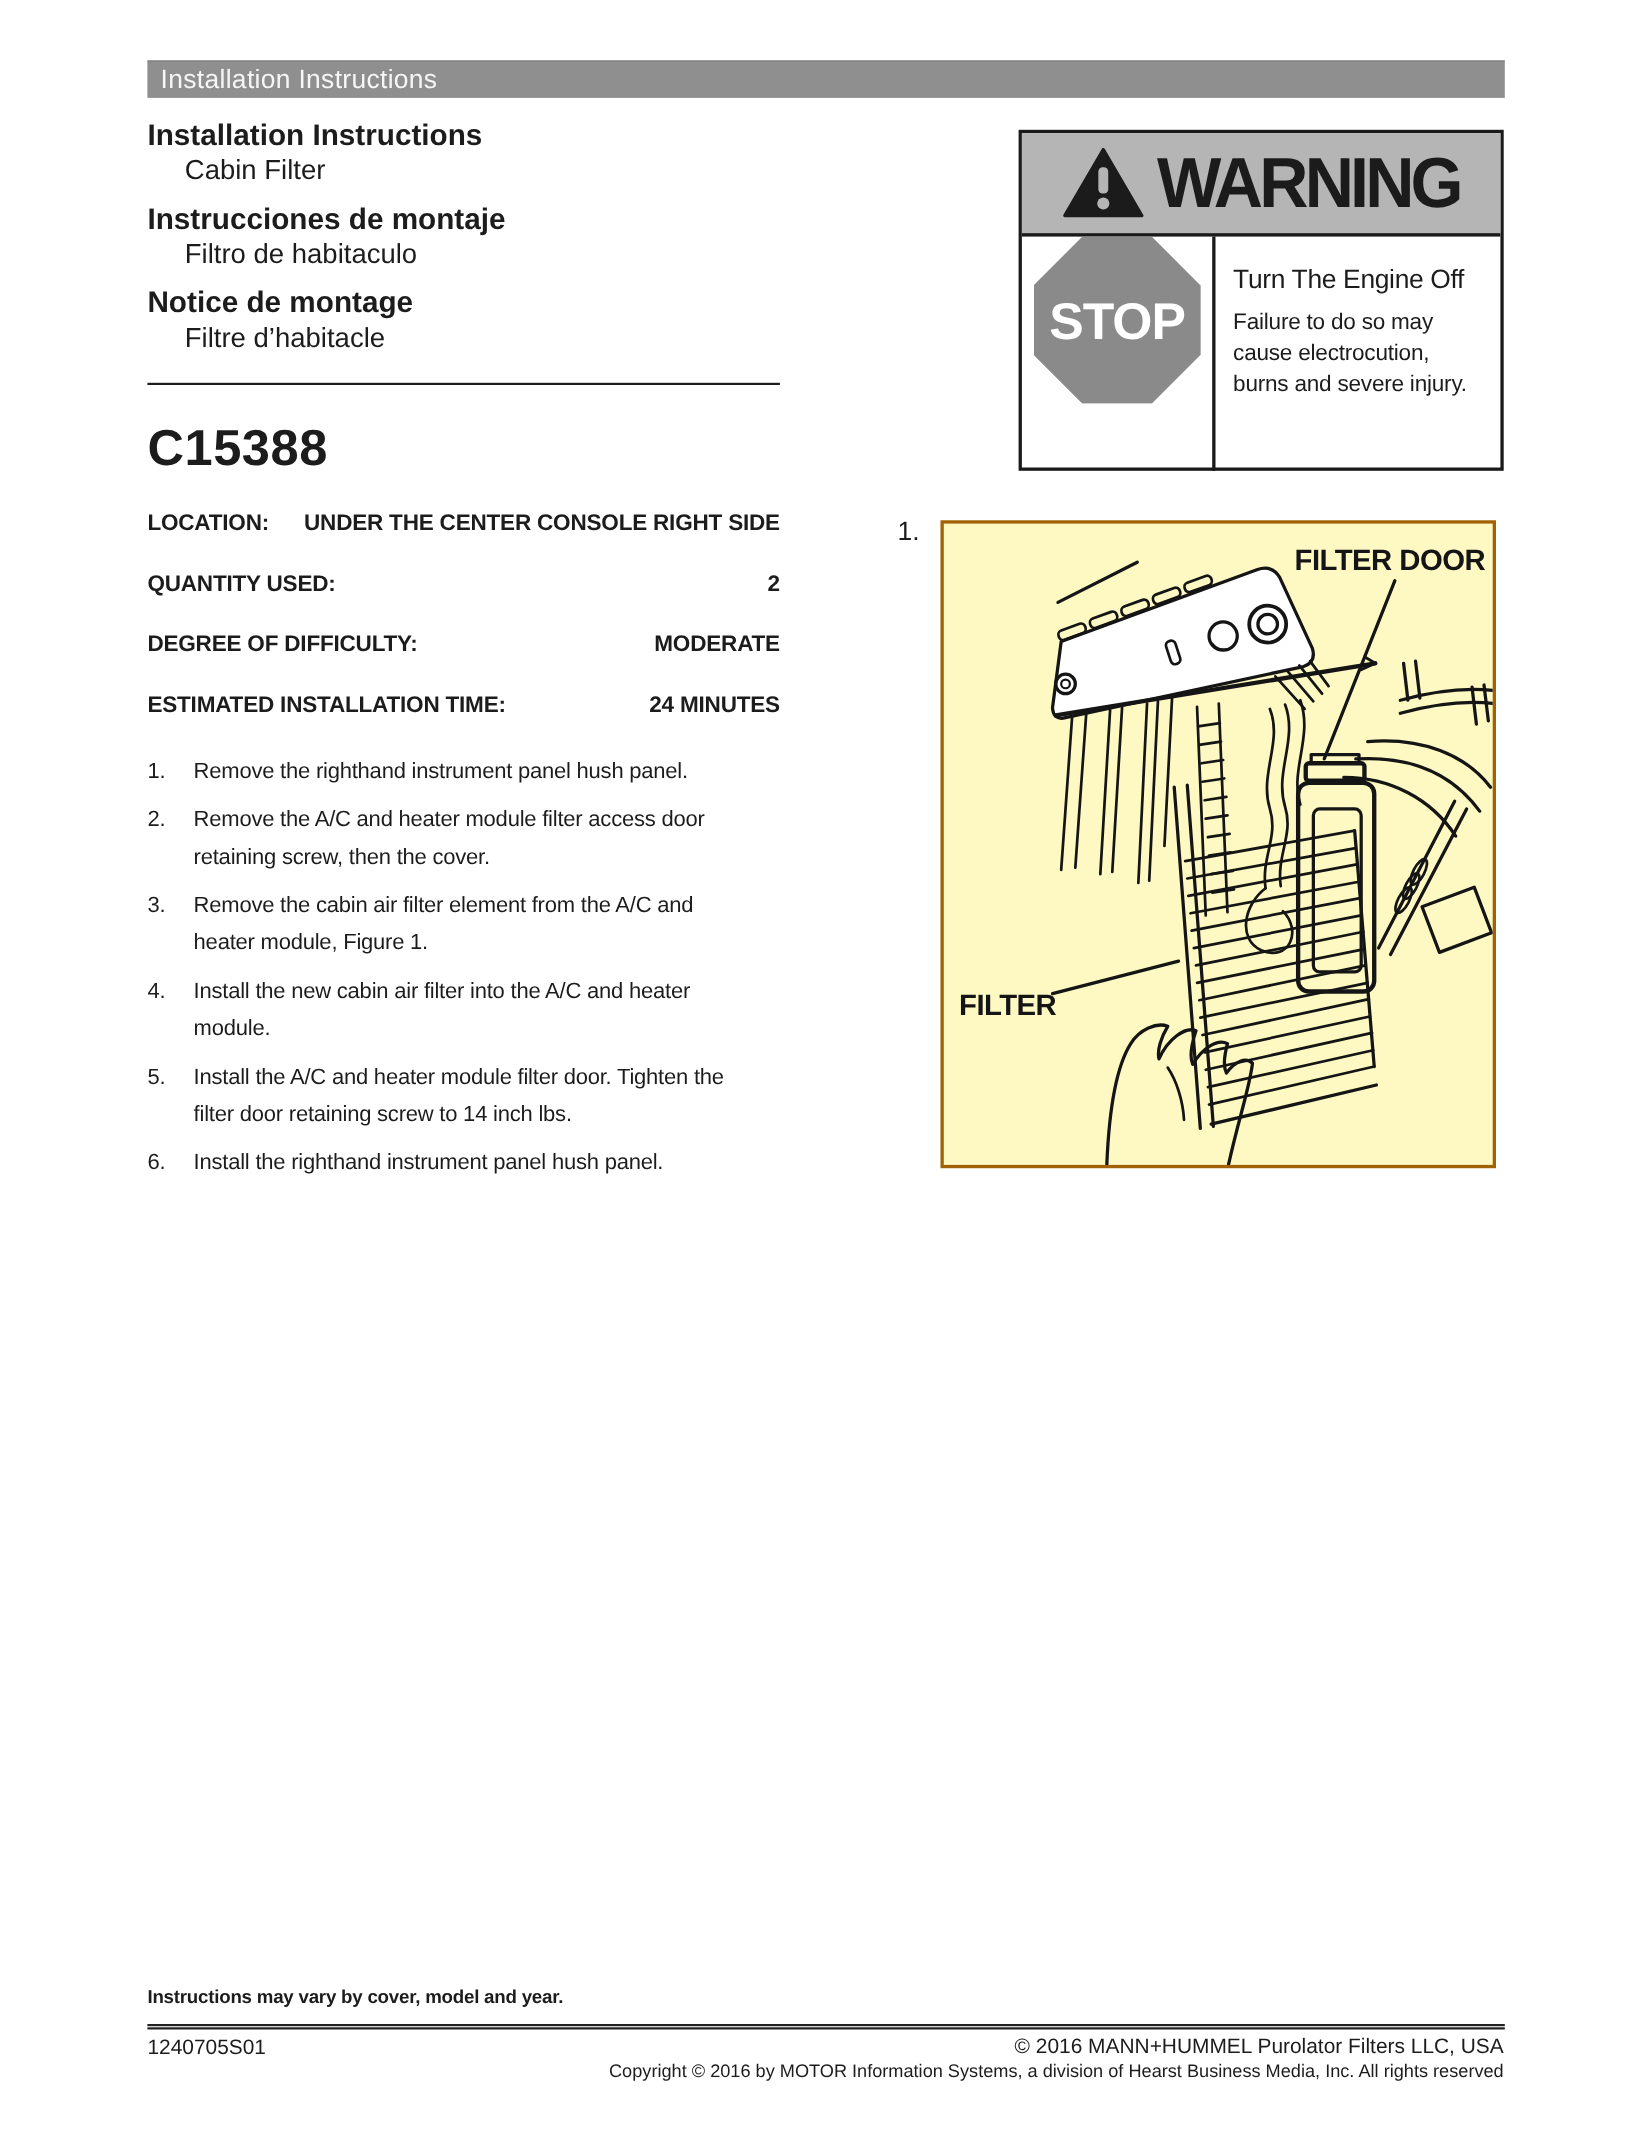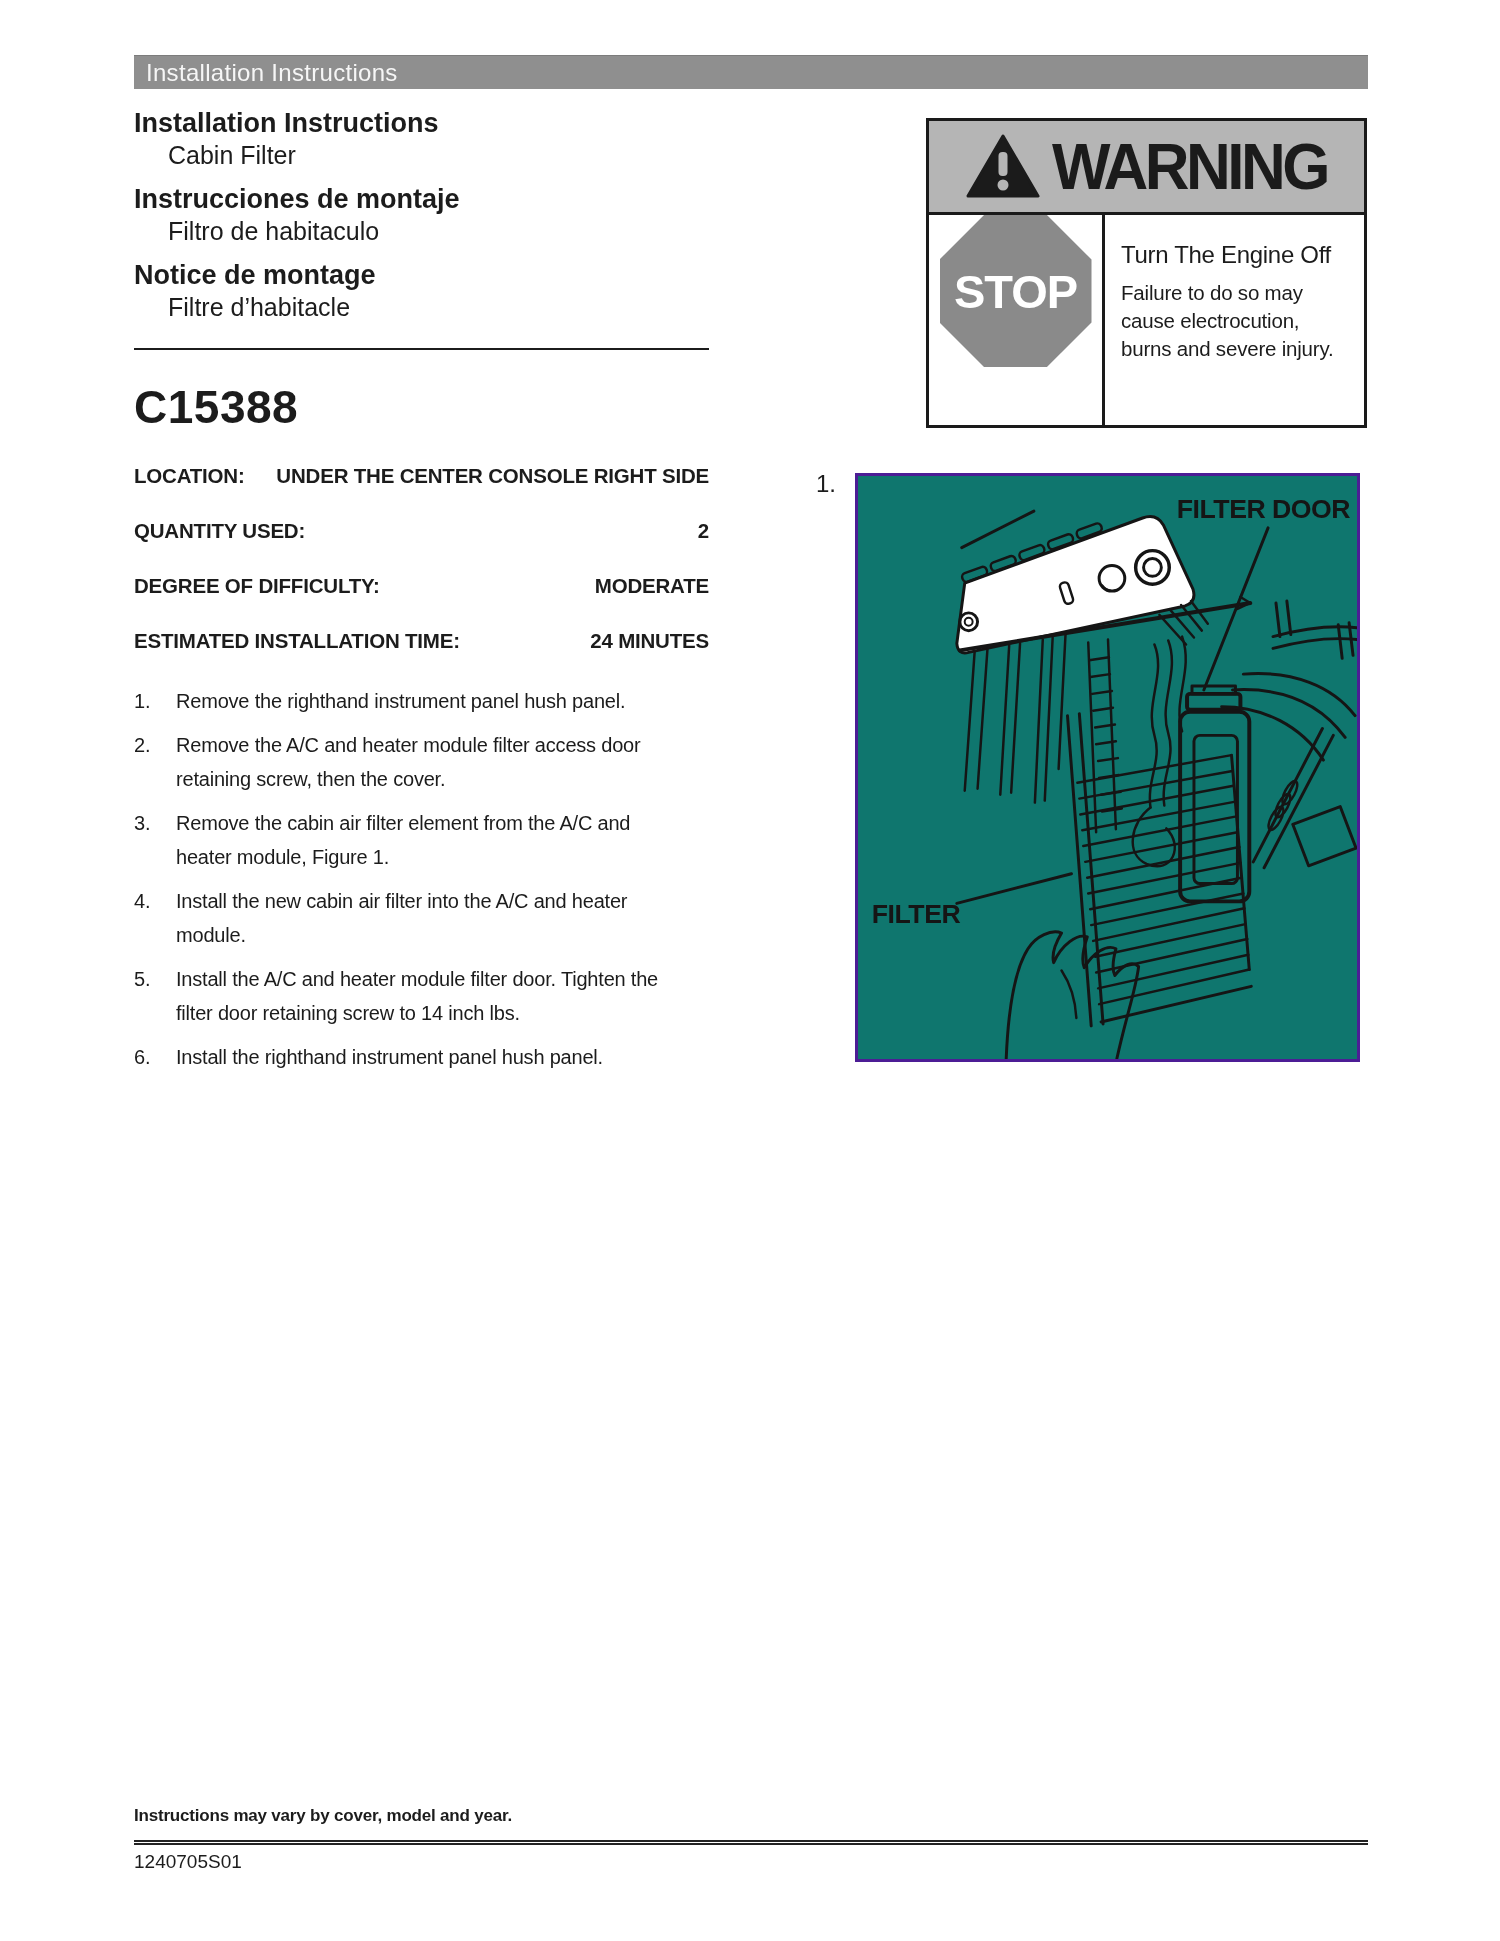--- a/index.html
+++ b/index.html
@@ -58,21 +58,21 @@
     display:flex;align-items:center;justify-content:center;
   }
   .octagon span{color:#ffffff;font-size:47px;font-weight:700;letter-spacing:-1px;}
   .warn-cell-text{flex:1;padding:26px 12px 0 16px;box-sizing:border-box;}
   .warn-title{font-size:24px;font-weight:400;margin:0 0 10px 0;letter-spacing:-.3px;}
   .warn-msg{font-size:20.5px;line-height:28px;margin:0;letter-spacing:-.2px;}
   
   .fig-num{position:absolute;left:816px;top:470px;font-size:24px;}
   .figbox{
     position:absolute;left:855px;top:473px;width:505px;height:589px;
-    border:3px solid #4c1d95;box-sizing:border-box;background:#0f766e;
+    border:3px solid #a16207;box-sizing:border-box;background:#fef9c3;
   }
   .figbox svg{display:block;width:100%;height:100%;}
   .figbox text{font-family:"Liberation Sans",sans-serif;font-weight:700;font-size:27px;
     fill:#151515;letter-spacing:-.5px;}
   
   .footnote{position:absolute;left:134px;top:1806px;font-size:17px;font-weight:700;
     letter-spacing:-.2px;}
   .footrule{position:absolute;left:134px;top:1840px;width:1234px;height:1px;
     border-top:2px solid #222;border-bottom:2px solid #222;}
   .docnum{position:absolute;left:134px;top:1851px;font-size:19px;}
@@ -258,14 +258,18 @@
         <path d="M100 432 L216 402" stroke-width="3"></path>
       </g>
       <text x="498" y="42" text-anchor="end">FILTER DOOR</text>
       <text x="14" y="452">FILTER</text>
     </svg>
   </div>
 
   <div class="footnote">Instructions may vary by cover, model and year.</div>
   <div class="footrule"></div>
   <div class="docnum">1240705S01</div>
+  <div class="copyblock">
+    <div class="copy1">© 2016 MANN+HUMMEL Purolator Filters LLC, USA</div>
+    <div class="copy2">Copyright © 2016 by MOTOR Information Systems, a division of Hearst Business Media, Inc. All rights reserved</div>
+  </div>
 
 </div>
 
 </body></html>

